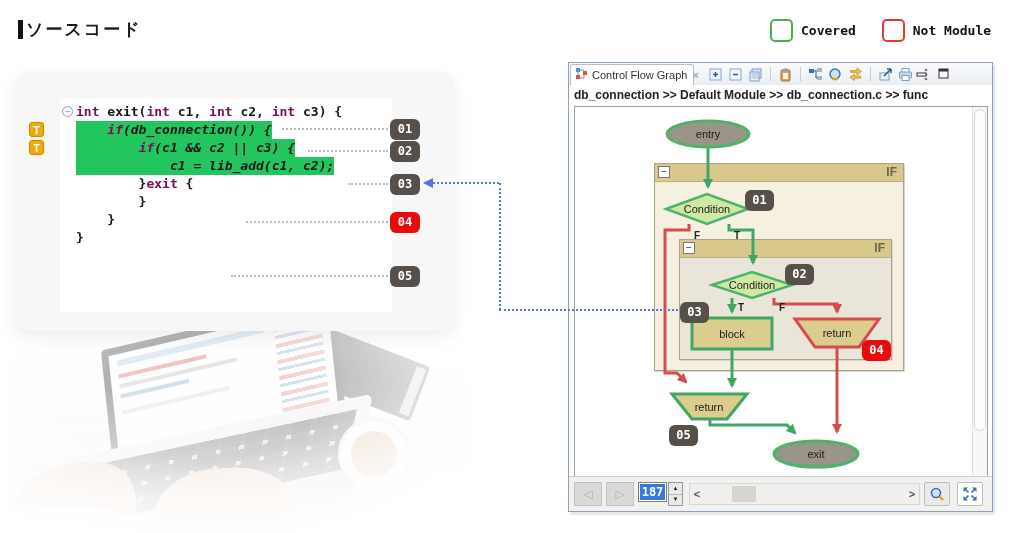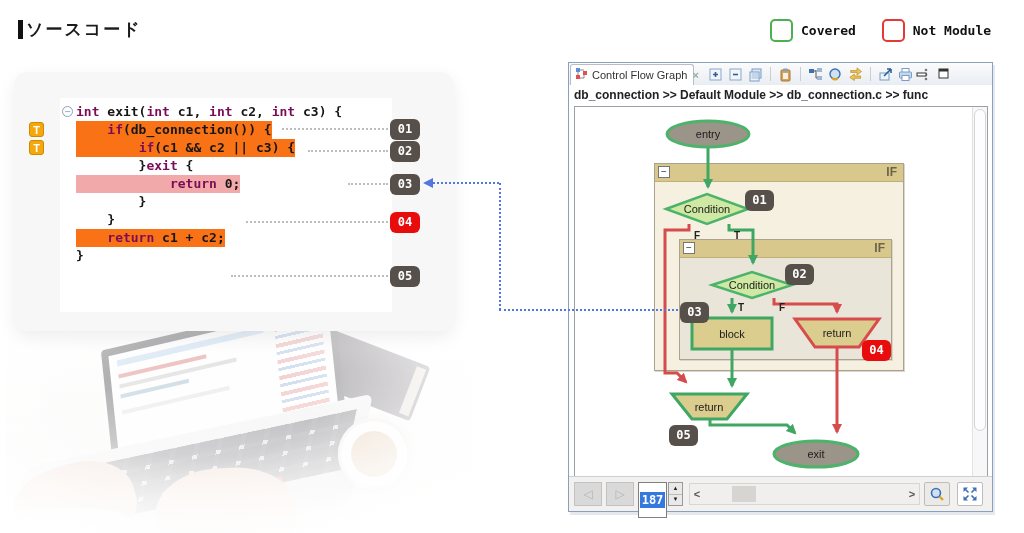--- a/index.html
+++ b/index.html
@@ -24,21 +24,21 @@
 
   
   .card{position:absolute;left:14px;top:72px;width:440px;height:259px;background:#f7f7f7;
         border-radius:14px;box-shadow:0 6px 18px rgba(0,0,0,.07);z-index:2;}
   .code-area{position:absolute;left:46px;top:26px;width:332px;height:214px;background:#fff;
              padding:5px 0 0 16px;box-sizing:border-box;}
   .code-row{position:relative;height:18px;line-height:18px;white-space:pre;
             font-family:"DejaVu Sans Mono","Liberation Mono",monospace;
             font-weight:bold;font-size:13px;}
   .hl{display:inline-block;height:18px;}
-  .hl-green{background:#f97316;}
+  .hl-green{background:#22c55e;font-style:italic;}
   .hl-red{background:#f2a9a9;}
   .seg-kw{color:#7b0c56;}
   .seg-pl{color:#161616;}
   .tmark{position:absolute;left:-47px;top:1px;width:15px;height:15px;background:#f5a80c;
          border:1px solid #cf8a00;border-radius:3px;color:#fff;font-size:11px;line-height:15px;
          text-align:center;font-family:"Liberation Sans",sans-serif;font-weight:bold;box-sizing:border-box;}
   .fold{position:absolute;left:-14px;top:3px;width:11px;height:11px;border:1px solid #8ba2bd;
         border-radius:50%;color:#8ba2bd;font-size:10px;line-height:9px;text-align:center;
         background:#fff;box-sizing:border-box;font-weight:normal;}
 
@@ -144,21 +144,21 @@
   .gbadge.red{background:#e80c0c;}
   .gb1{left:170px;top:83px;} .gb2{left:210px;top:157px;} .gb3{left:105px;top:195px;}
   .gb4{left:287px;top:233px;} .gb5{left:94px;top:318px;}
 
   .bottombar{position:absolute;left:0;right:0;bottom:0;height:34px;background:#f2f1ef;
              border-top:1px solid #cfcfcf;}
   .navbtn{position:absolute;top:5px;width:28px;height:24px;background:#d9d9d9;
           border:1px solid #c2c2c2;color:#b5b5b5;font-size:12px;text-align:center;line-height:23px;
           box-sizing:border-box;}
   .nav-prev{left:5px;} .nav-next{left:37px;}
-  .numbox{position:absolute;left:69px;top:5px;width:29px;height:36px;background:#fff;
+  .numbox{position:absolute;left:69px;top:5px;width:29px;height:20px;background:#fff;
           border:1px solid #7f7f7f;box-sizing:border-box;display:flex;align-items:center;
           justify-content:center;}
   .numsel{background:#3579de;color:#fff;font-size:12px;font-weight:bold;padding:1px 2px;
           font-family:"DejaVu Sans Mono","Liberation Mono",monospace;}
   .spinner{position:absolute;left:99px;top:5px;width:15px;height:24px;border:1px solid #9a9a9a;
            background:#e9e9e9;box-sizing:border-box;}
   .spin{position:absolute;left:0;right:0;height:11px;font-size:6px;text-align:center;color:#222;
         line-height:11px;}
   .spin-up{top:0;border-bottom:1px solid #bbb;} .spin-dn{bottom:0;}
   .hscroll{position:absolute;left:120px;top:6px;width:231px;height:22px;background:#f0efee;
@@ -212,25 +212,24 @@
         <div class="ph-latte"></div>
       </div>
     <div class="ph-fade"></div>
   </div>
 
   <div class="card">
     <div class="code-area">
         <div class="code-row"><span class="fold">−</span><span class="hl hl-none"><span class="seg-kw">int</span><span class="seg-pl"> exit(</span><span class="seg-kw">int</span><span class="seg-pl"> c1, </span><span class="seg-kw">int</span><span class="seg-pl"> c2, </span><span class="seg-kw">int</span><span class="seg-pl"> c3) {</span></span></div>
         <div class="code-row"><span class="tmark">T</span><span class="hl hl-green"><span class="seg-pl">    </span><span class="seg-kw">if</span><span class="seg-pl">(db_connection()) {</span></span></div>
         <div class="code-row"><span class="tmark">T</span><span class="hl hl-green"><span class="seg-pl">        </span><span class="seg-kw">if</span><span class="seg-pl">(c1 &amp;&amp; c2 || c3) {</span></span></div>
+        <div class="code-row"><span class="hl hl-green"><span class="seg-pl">            c1 = lib_add(c1, c2);</span></span></div>
         <div class="code-row"><span class="hl hl-none"><span class="seg-pl">        }</span><span class="seg-kw">exit</span><span class="seg-pl"> {</span></span></div>
-        <div class="code-row"><span class="hl hl-red"><span class="seg-pl">            </span><span class="seg-kw">return</span><span class="seg-pl"> 0;</span></span></div>
         <div class="code-row"><span class="hl hl-none"><span class="seg-pl">        }</span></span></div>
         <div class="code-row"><span class="hl hl-none"><span class="seg-pl">    }</span></span></div>
-        <div class="code-row"><span class="hl hl-green"><span class="seg-pl">    </span><span class="seg-kw">return</span><span class="seg-pl"> c1 + c2;</span></span></div>
         <div class="code-row"><span class="hl hl-none"><span class="seg-pl">}</span></span></div>
       </div>
   </div>
 
   <div class="conn c1"></div>
   <div class="conn c2"></div>
   <div class="conn c3"></div>
   <div class="conn c4"></div>
   <div class="conn c5"></div>
   <div class="chip m1">01</div>

